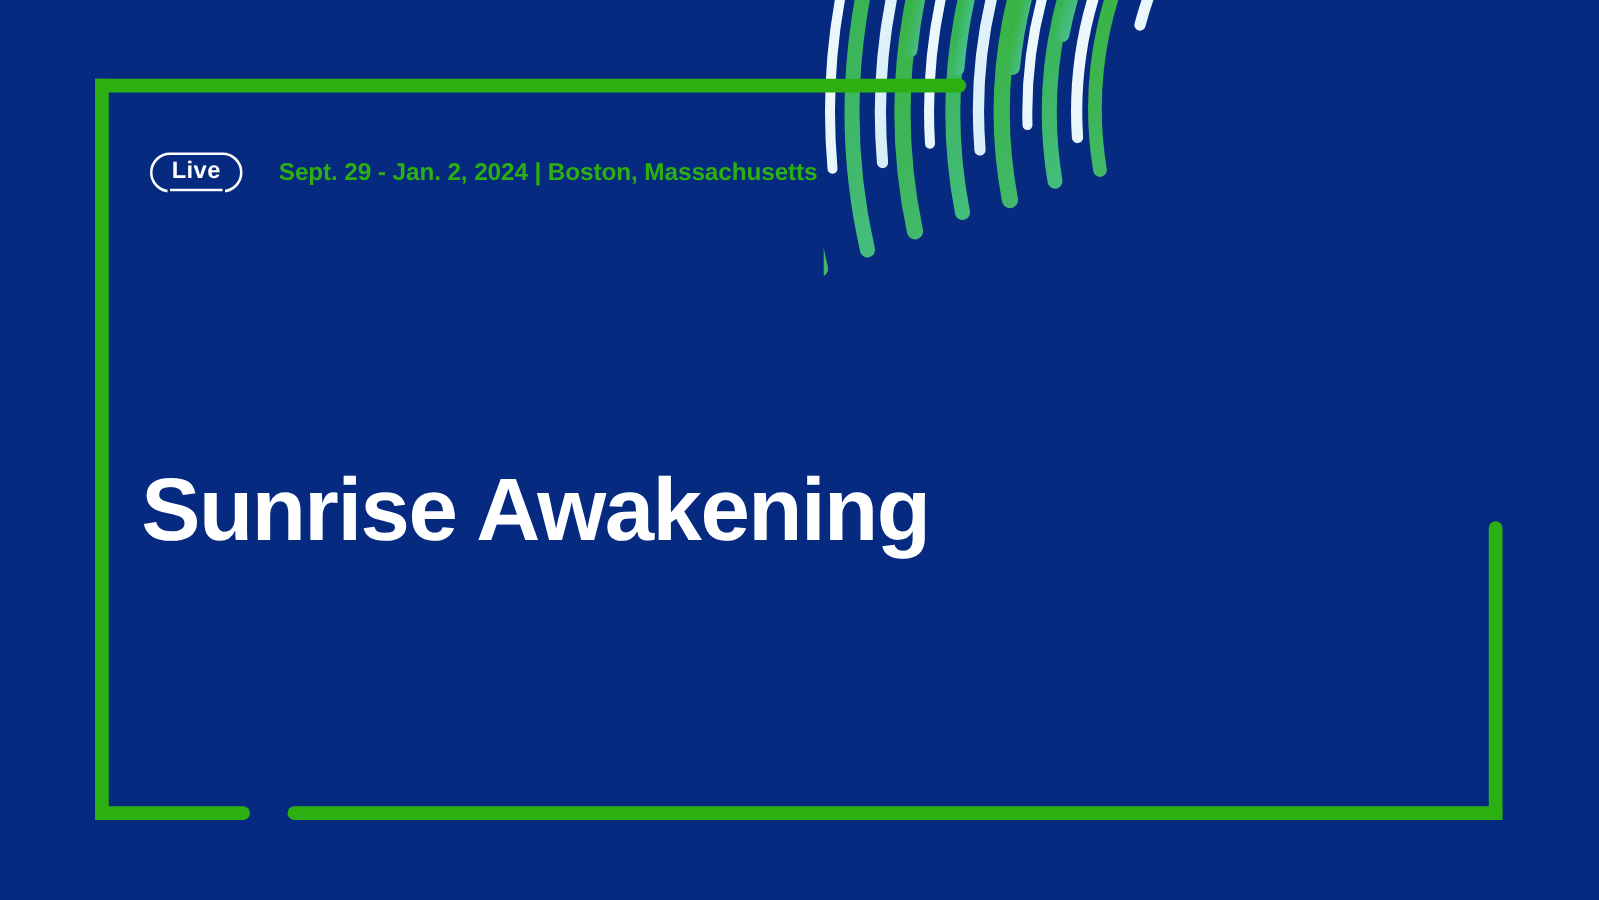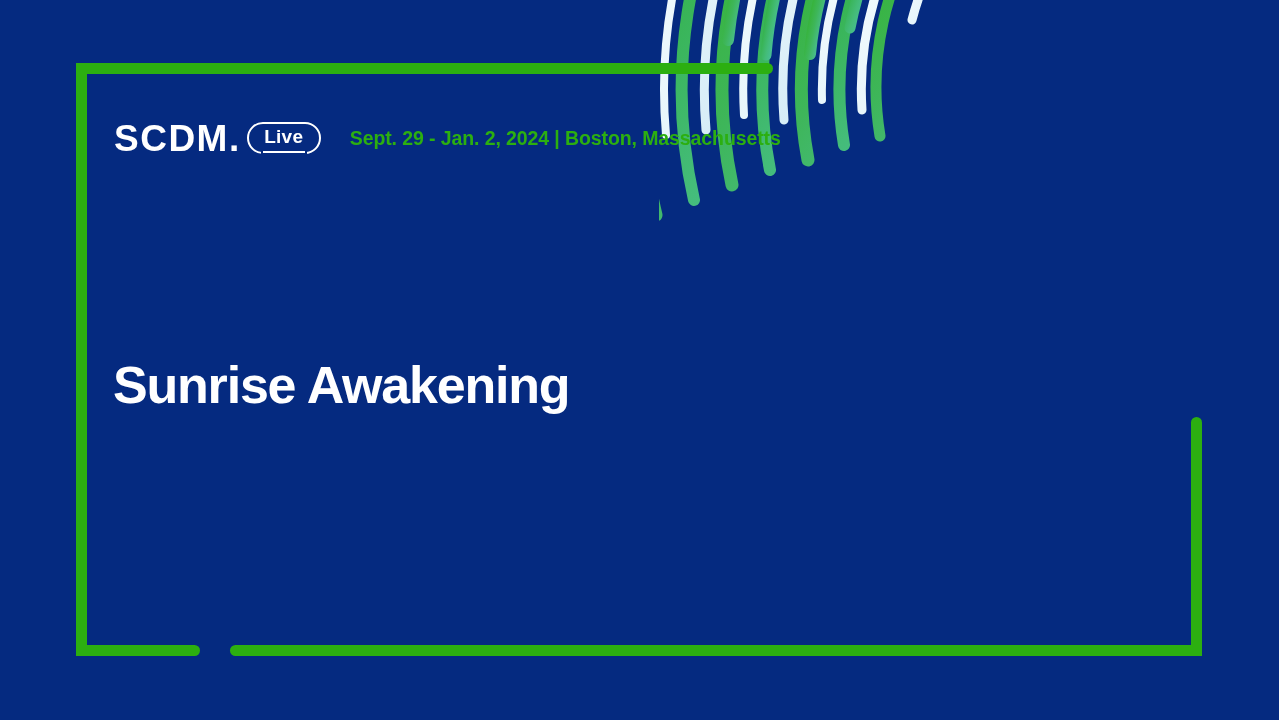--- a/index.html
+++ b/index.html
@@ -144,21 +144,21 @@
     font-weight: bold;
     letter-spacing: -0.1px;
     white-space: nowrap;
   }
   
   #slide-title {
     position: absolute;
     left: 113px;
     top: 322px;
     color: #ffffff;
-    font-size: 52px;
+    font-size: 71px;
     font-weight: bold;
     letter-spacing: -1.2px;
     line-height: 1.1;
     white-space: nowrap;
   }
 </style>
 </head>
 <body>
 
 <div id="slide">
@@ -220,21 +220,20 @@
   </div>
 
   <div class="frame-piece" id="frame-top"></div>
   <div class="frame-piece" id="frame-left"></div>
   <div class="frame-piece" id="frame-bottom-short"></div>
   <div class="frame-piece" id="frame-bottom-long"></div>
   <div class="frame-piece" id="frame-right"></div>
 
   <div id="header-row">
     <div id="logo-lockup">
-      <span id="logo-wordmark">SCDM.</span>
       <span id="live-badge">
         <span class="pill"></span>
         <span class="pill-gap"></span>
         <span class="pill-underline"></span>
         <span class="live-text">Live</span>
       </span>
     </div>
     <div id="event-meta">Sept. 29 - Jan. 2, 2024 | Boston, Massachusetts</div>
   </div>
 

